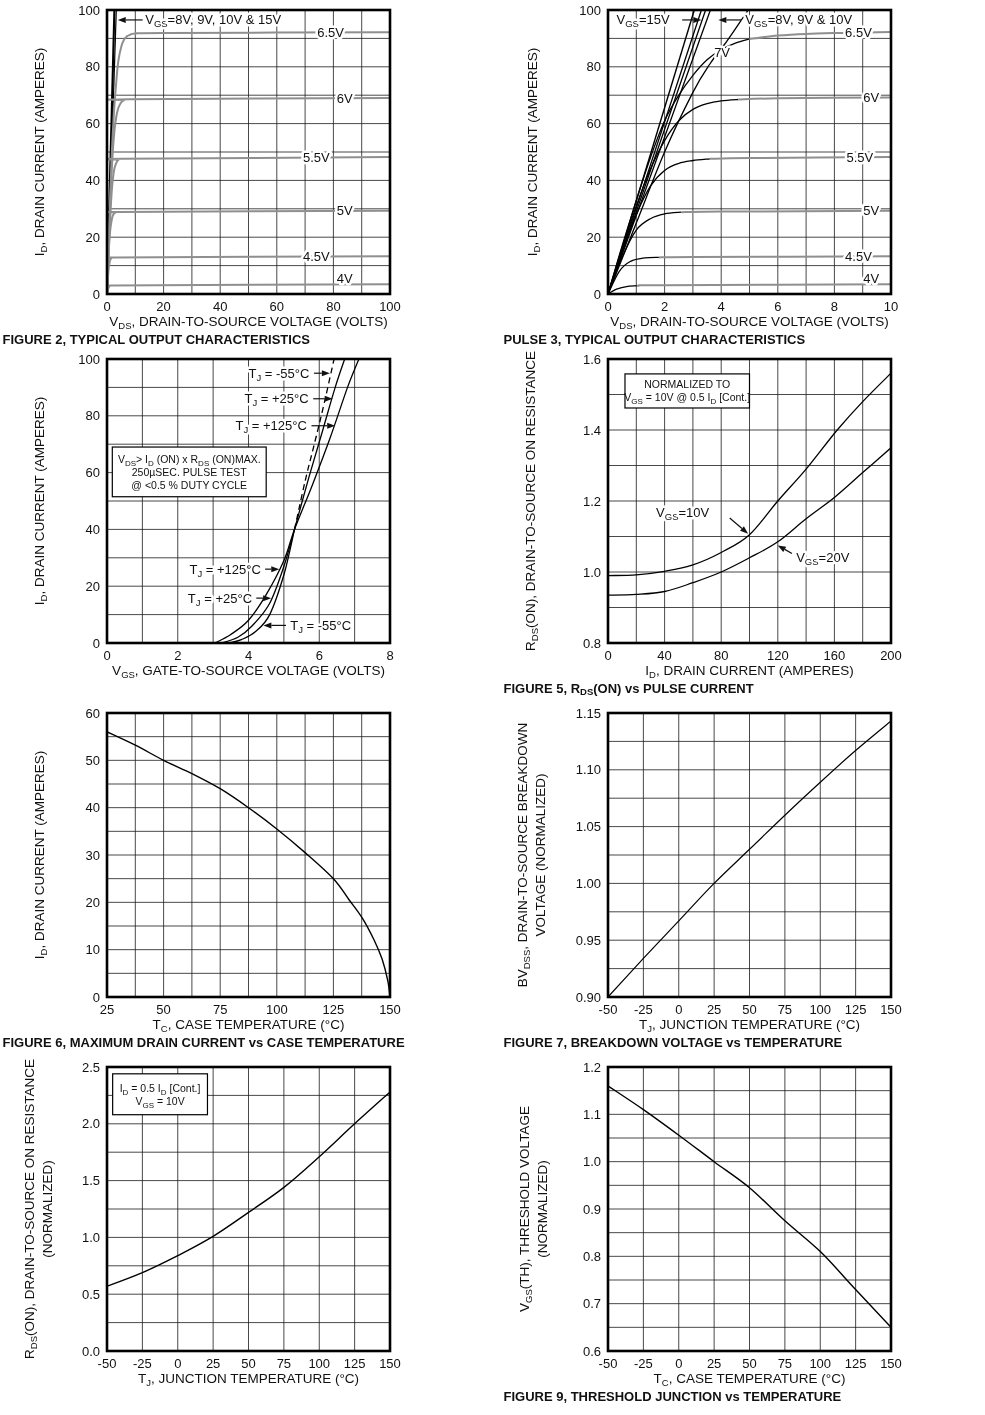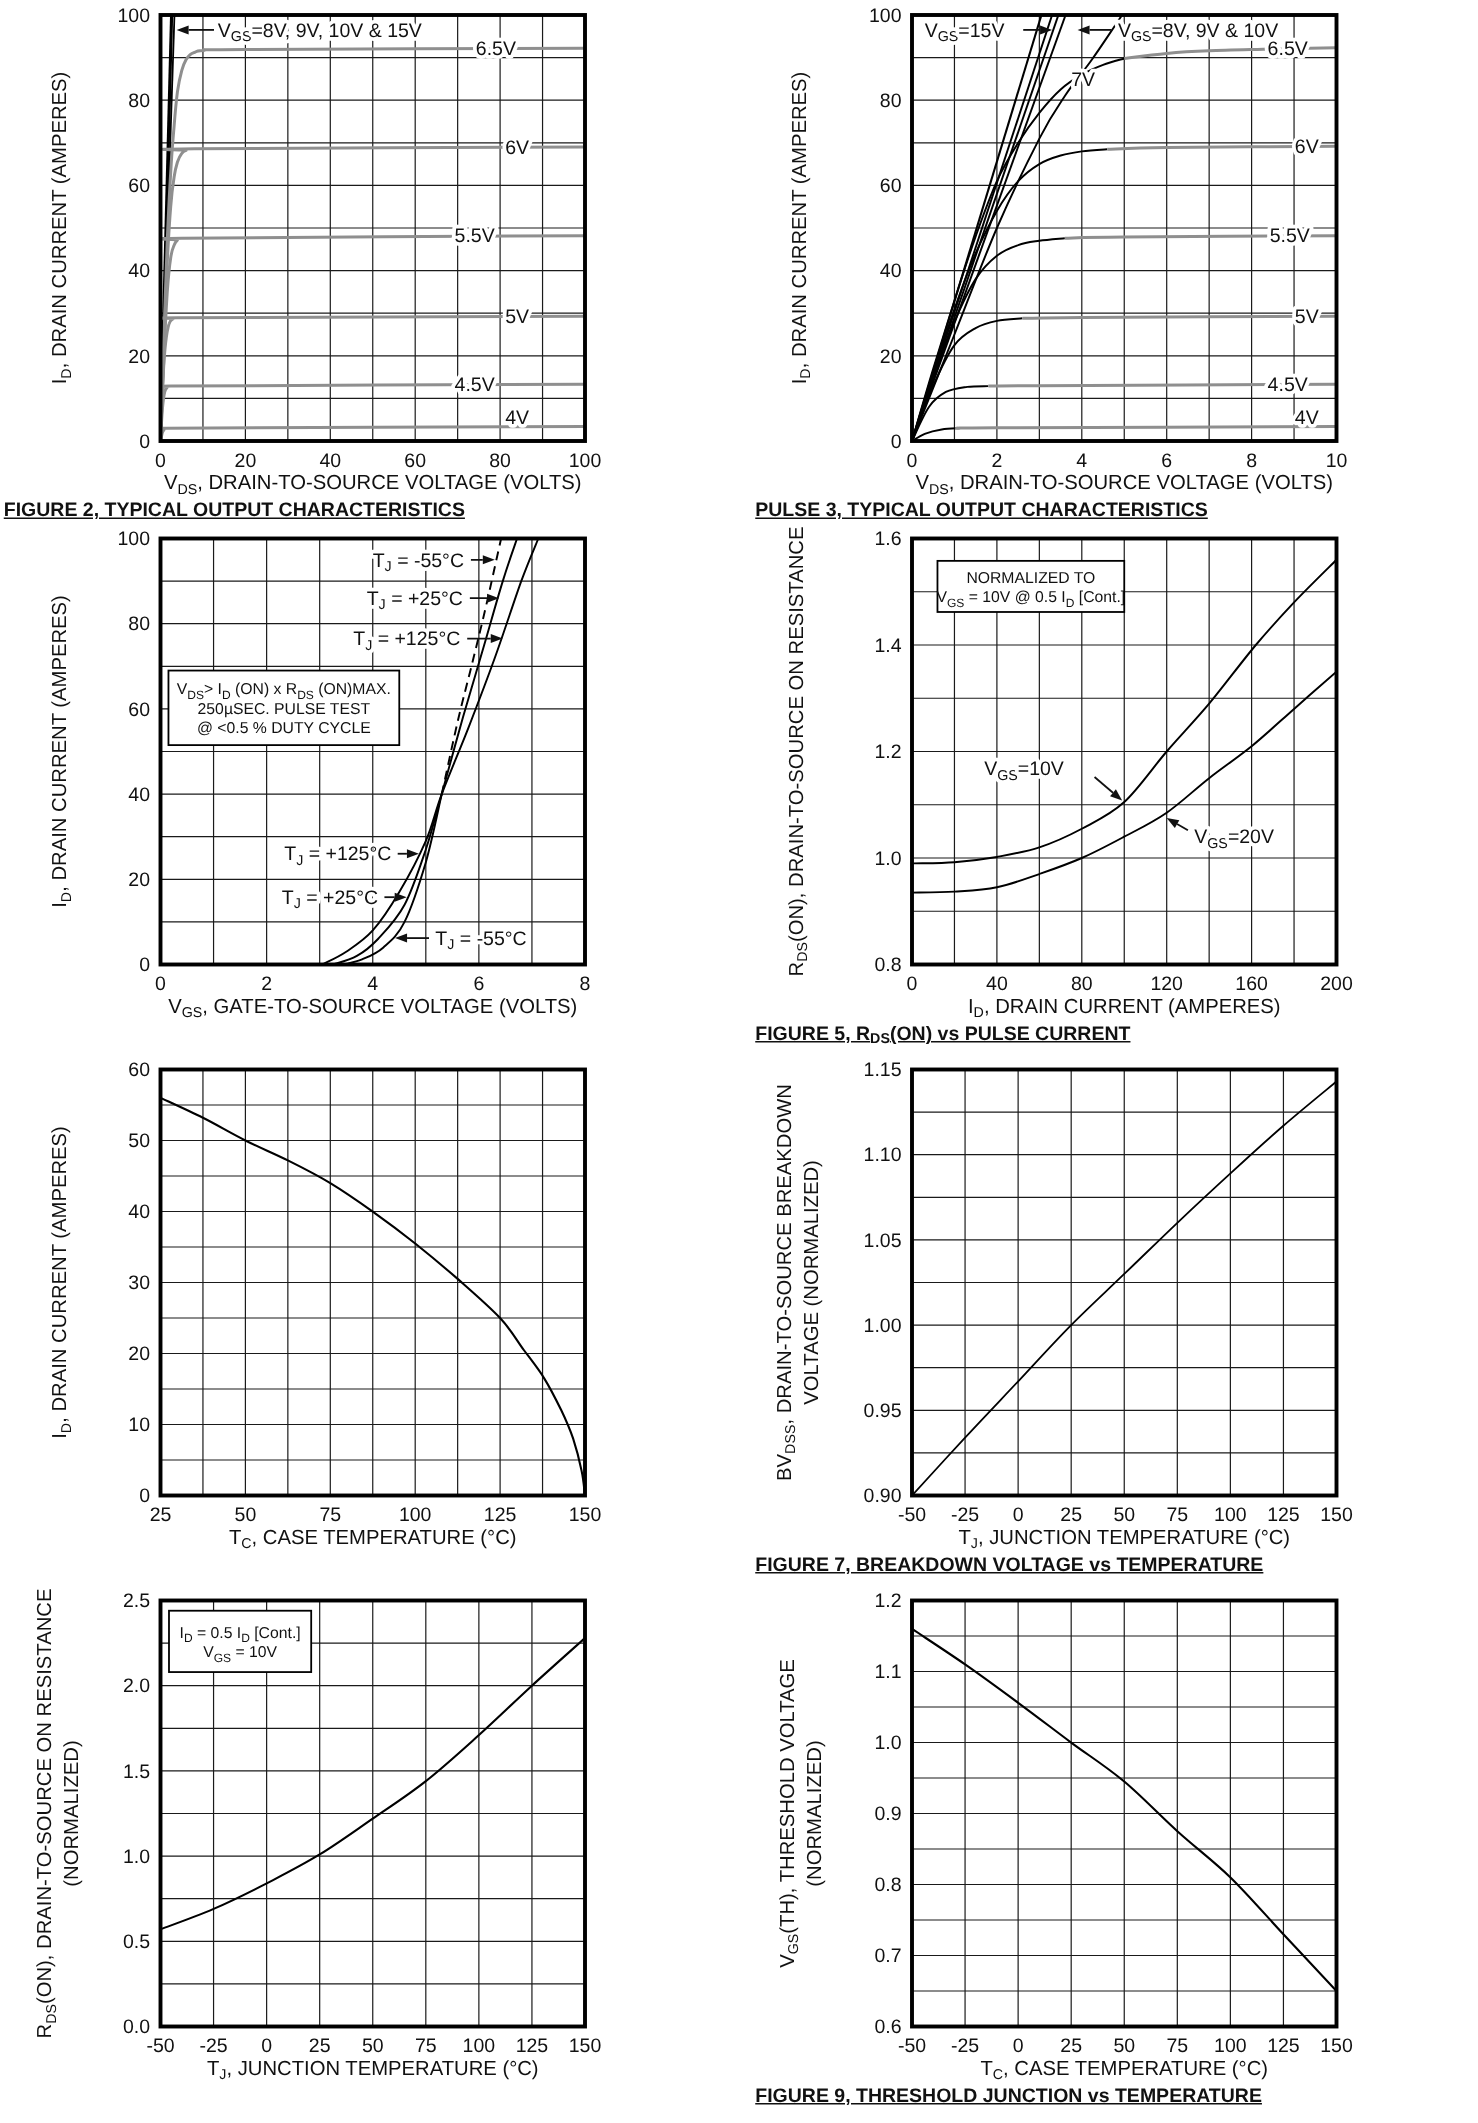--- a/index.html
+++ b/index.html
@@ -1,17 +1,17 @@
 <!DOCTYPE html>
 <html><head>
 <meta charset="utf-8">
 <style>
   html,body{margin:0;padding:0;background:#ffffff;}
   body{width:985px;font-family:"Liberation Sans",sans-serif;color:#111;}
-  .grid{display:grid;grid-template-columns:493px 492px;grid-template-rows:345px 355px 355px 360px;text-decoration:underline;}
+  .grid{display:grid;grid-template-columns:493px 492px;grid-template-rows:345px 355px 355px 360px;}
   .cell{margin:0;overflow:visible;}
   .r2{padding-top:4px;}
   .r3{padding-top:3px;}
   .r4{padding-top:2px;}
   .svgbox{width:492px;height:330px;}
   svg{font-family:"Liberation Sans",sans-serif;display:block;}
   .cap{font-weight:bold;font-size:13px;text-align:left;width:492px;position:relative;margin:2px 0 0 0;white-space:nowrap;}
   .cap .sub{font-size:9.5px;vertical-align:-2px;font-weight:bold;}
 </style>
 </head>
@@ -397,20 +397,21 @@
             <text x="100" y="203.83333333333334" text-anchor="end" font-size="13" fill="#111111">20</text>
             <text x="100" y="156.5" text-anchor="end" font-size="13" fill="#111111">30</text>
             <text x="100" y="109.16666666666669" text-anchor="end" font-size="13" fill="#111111">40</text>
             <text x="100" y="61.833333333333314" text-anchor="end" font-size="13" fill="#111111">50</text>
             <text x="100" y="14.5" text-anchor="end" font-size="13" fill="#111111">60</text>
           </g>
           <text x="248.5" y="326" text-anchor="middle" font-size="13.5" fill="#111111"><tspan>T</tspan><tspan dy="3" font-size="9.5">C</tspan><tspan dy="-3">, CASE TEMPERATURE (°C)</tspan></text>
           <text x="44" y="152" text-anchor="middle" font-size="13.5" fill="#111111" transform="rotate(-90 44 152)"><tspan>I</tspan><tspan dy="3" font-size="9.5">D</tspan><tspan dy="-3">, DRAIN CURRENT (AMPERES)</tspan></text>
         </svg>
       </div>
+    <figcaption class="cap" style="left: 2.5px;"><span>FIGURE 6, MAXIMUM DRAIN CURRENT vs CASE TEMPERATURE</span></figcaption>
   </figure>
   <figure class="cell r3">
     <div class="svgbox">
         <svg width="492" height="330" viewBox="0 0 492 330">
           <defs>
             <clipPath id="clip5">
               <rect x="115" y="10" width="283" height="284"></rect>
             </clipPath>
           </defs>
           <g>

